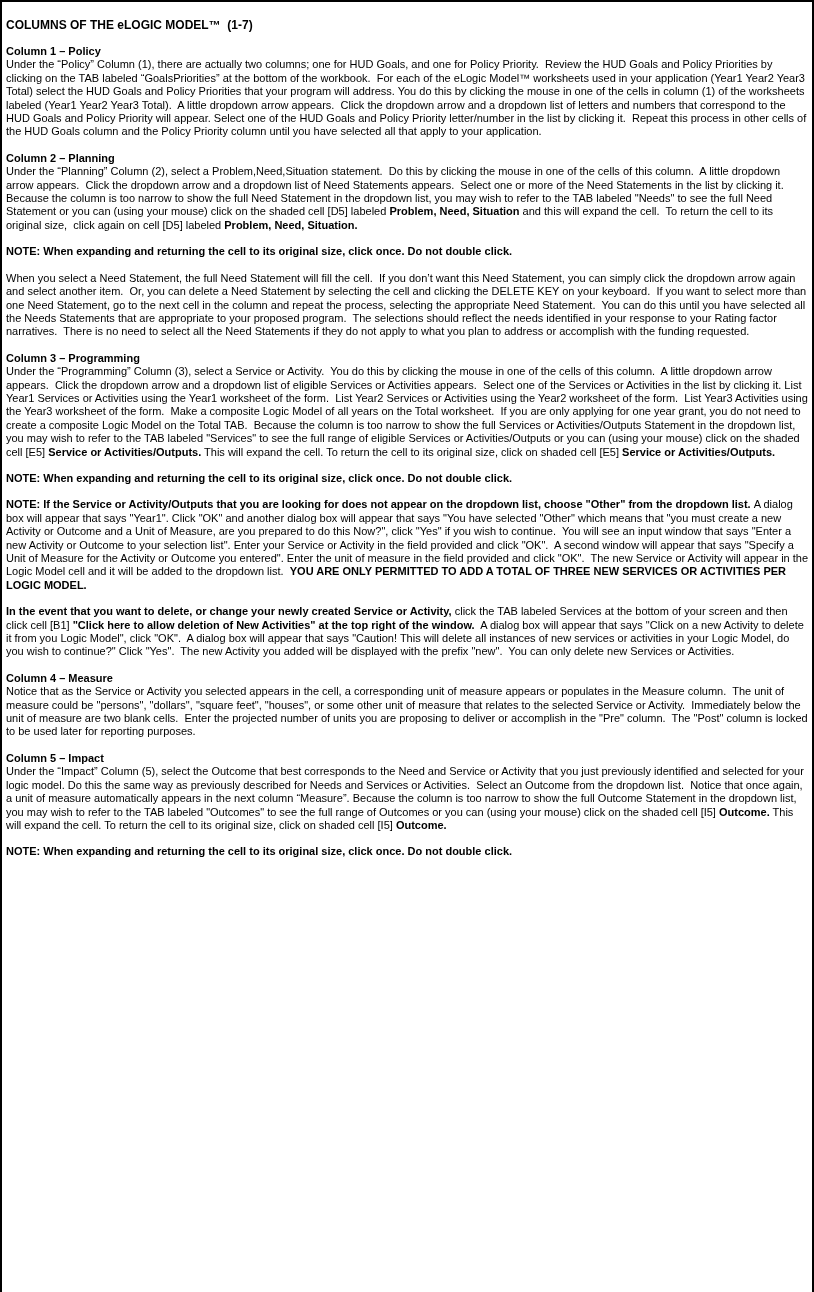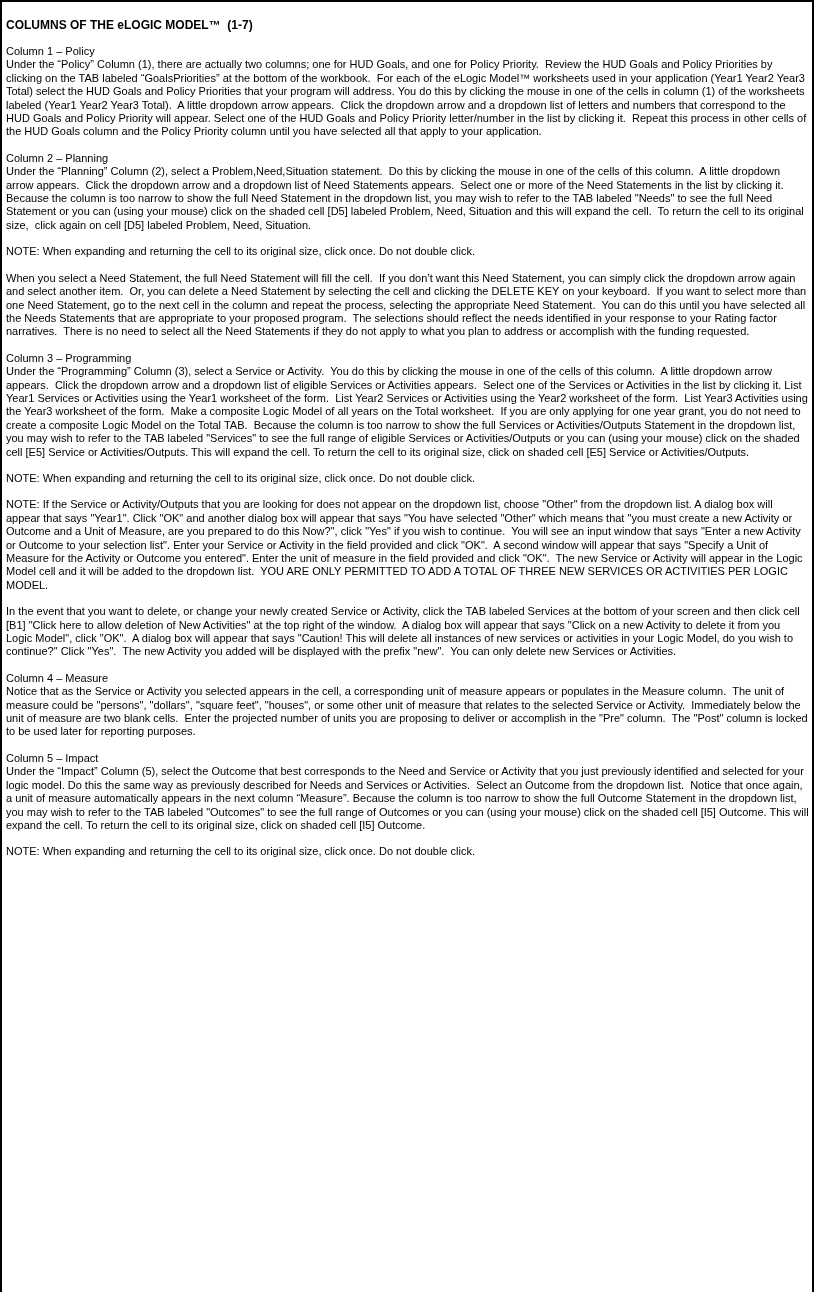--- a/index.html
+++ b/index.html
@@ -28,21 +28,21 @@
     font-size: 12px;
     line-height: 14px;
     white-space: pre-wrap;
     margin: 0 0 13px 0;
   }
   .block {
     white-space: pre-wrap;
     margin: 0 0 13px 0;
   }
   .block span.b {
-    font-weight: normal;
+    font-weight: bold;
     margin-top: 40px;
   }
 </style>
 </head>
 <body>
 
 <div class="page">
   <div class="doc-title">COLUMNS OF THE eLOGIC MODEL™  (1-7)</div>
   <div id="doc-body">
       <div class="block"><span class="b">Column 1 – Policy

